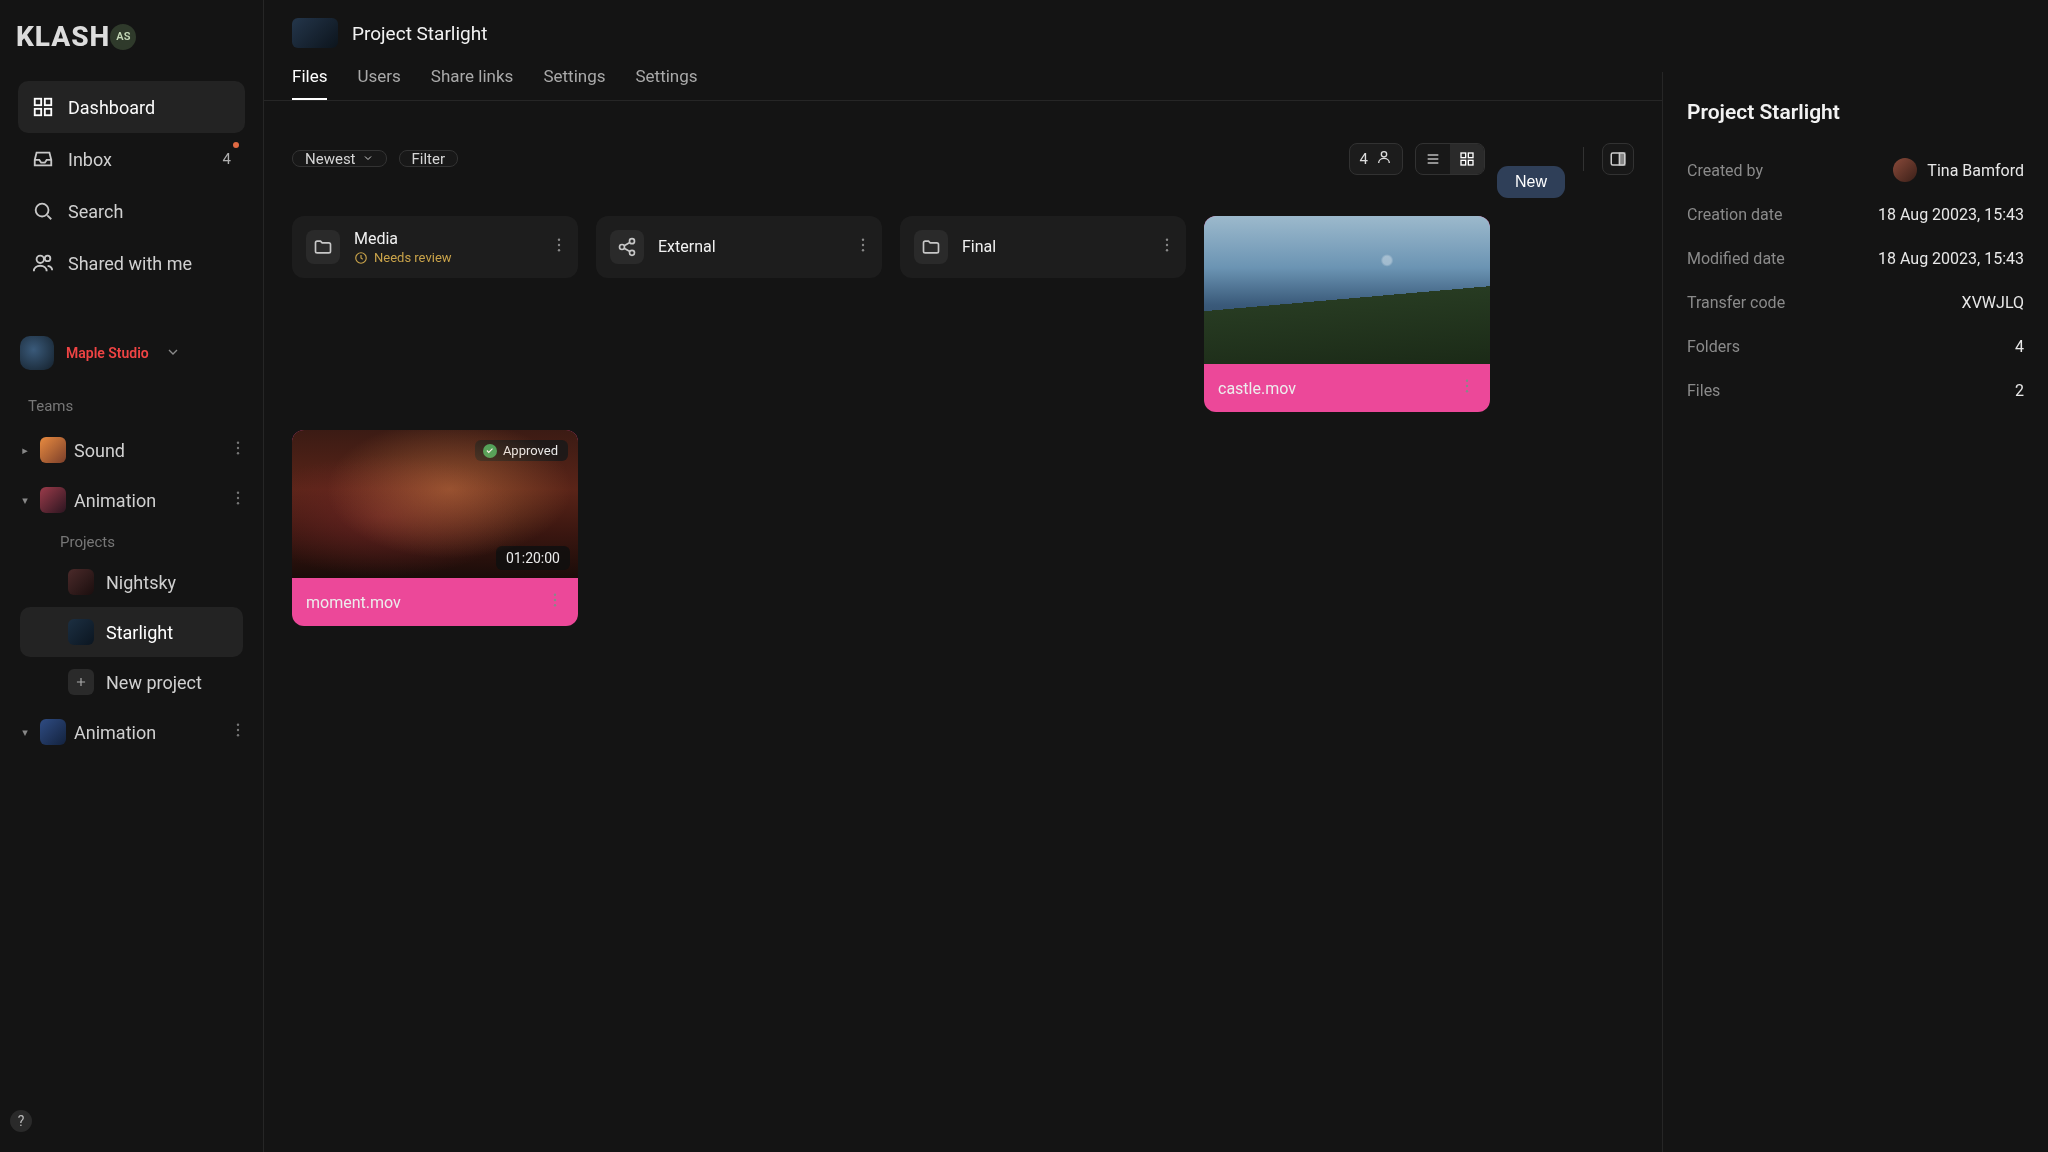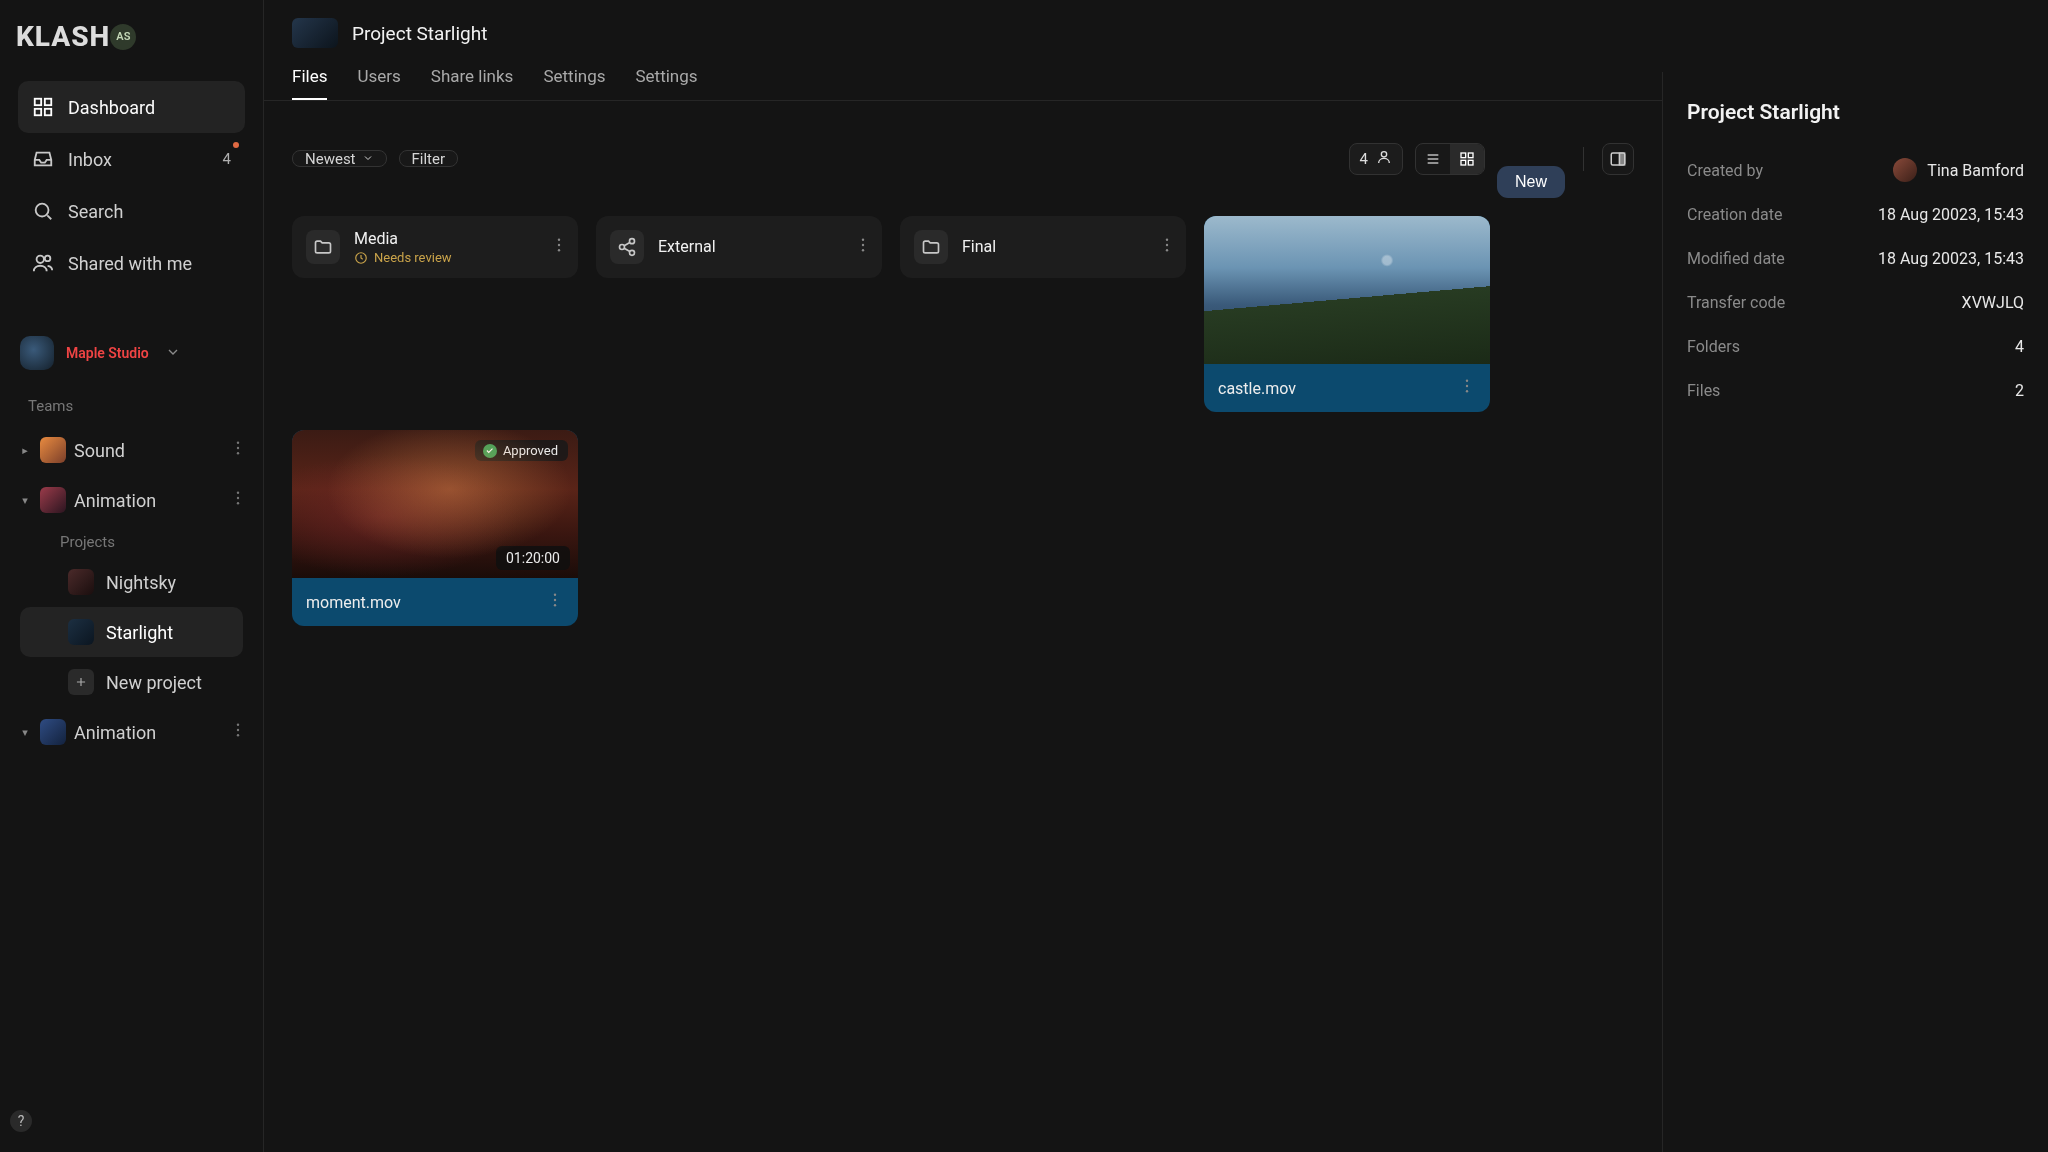--- a/index.html
+++ b/index.html
@@ -223,21 +223,21 @@
   width:34px;height:34px;border-radius:8px;background:#2a2a2a;
   display:flex;align-items:center;justify-content:center;color:#c7c7c7;
 }
 .folder-ico-wrap.share{ color:#c7c7c7; }
 .folder-title{ font-size:16px; color:#f0f0f0; line-height:1.2;}
 .folder-sub{ font-size:13px; color:#c9a34a; display:flex;align-items:center;gap:6px; margin-top:2px;}
 .folder-sub .clock{ width:14px;height:14px; }
 .folder-card .more-vert { color:#888; }
 
 .file-card {
-  background:#0c4a6e;
+  background:#ec4899;
   border-radius:12px;
   overflow:hidden;
   cursor:pointer;
   grid-column: span 1;
   display:flex; flex-direction:column;
 }
 .thumb {
   height:148px; position:relative;
   background-size:cover; background-position:center;
 }

